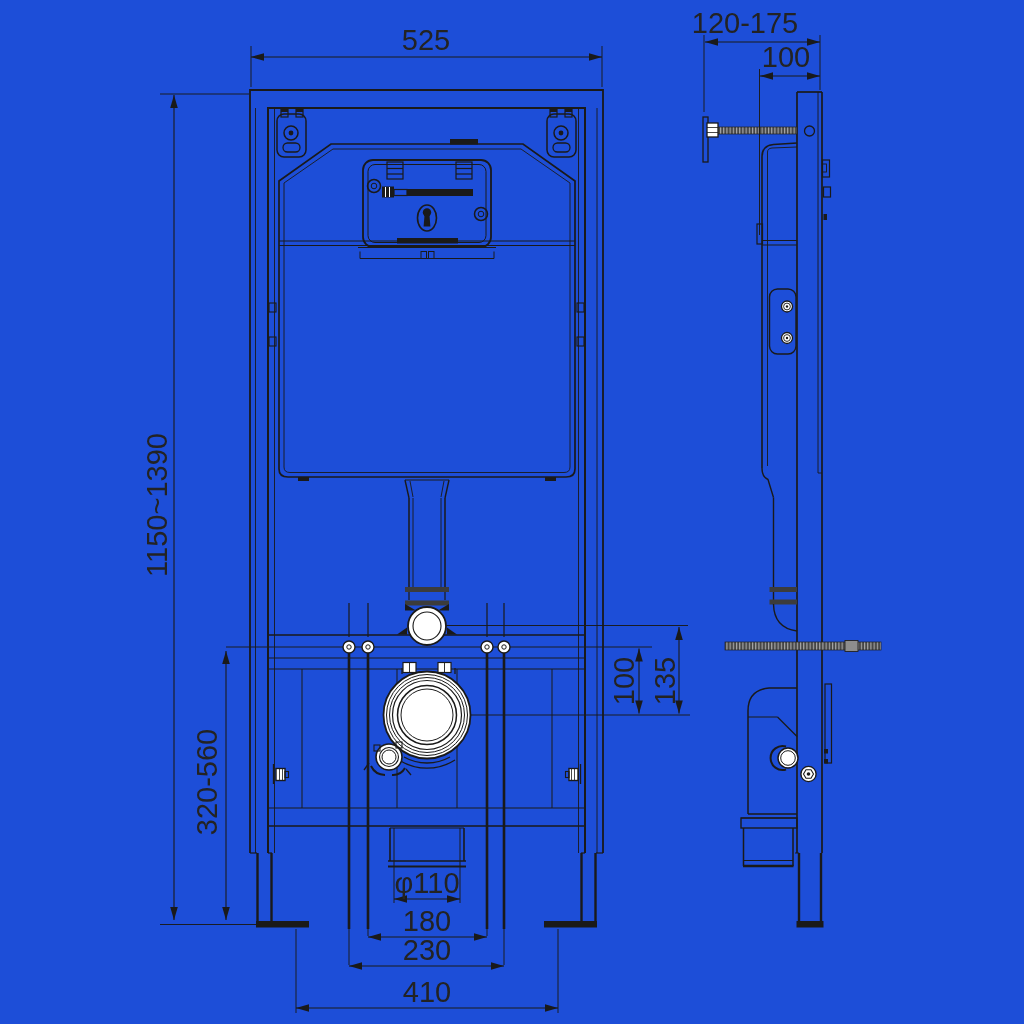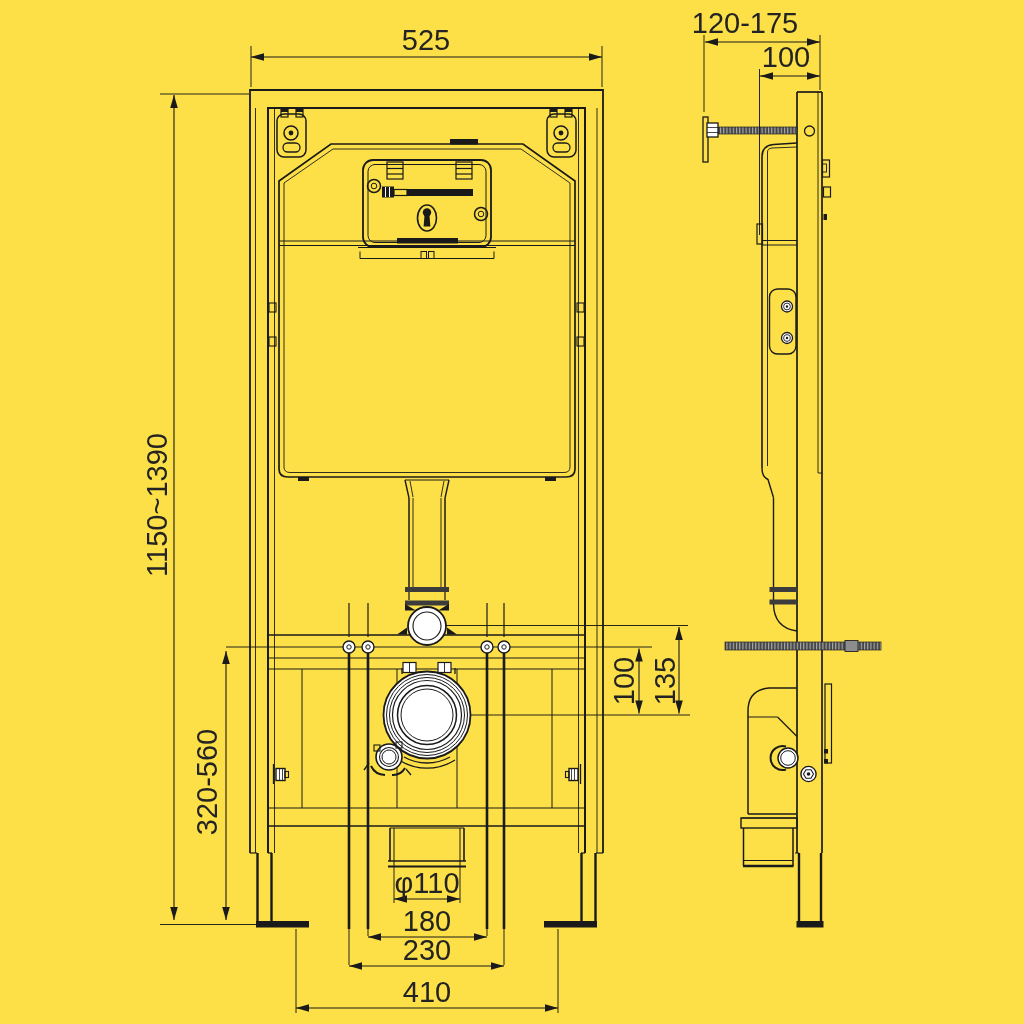--- a/index.html
+++ b/index.html
@@ -1,16 +1,16 @@
 <!DOCTYPE html>
 <html><head>
 <meta charset="utf-8">
 <style>
   html,body{margin:0;padding:0;background:#ffffff;}
-  #stage{position:relative;width:1024px;height:1024px;background:#fde047;overflow:hidden;}
+  #stage{position:relative;width:1024px;height:1024px;background:#1d4ed8;overflow:hidden;}
   svg{display:block;}
   .ln{stroke:#1a1a1a;fill:none;stroke-linecap:butt;}
   .w08{stroke-width:0.8}.w09{stroke-width:0.9}.w1{stroke-width:1}.w11{stroke-width:1.1}
   .w12{stroke-width:1.2}.w13{stroke-width:1.3}.w14{stroke-width:1.4}.w15{stroke-width:1.5}
   .w16{stroke-width:1.6}.w17{stroke-width:1.7}.w18{stroke-width:1.8}.w2{stroke-width:2}
   .w22{stroke-width:2.2}.w24{stroke-width:2.4}.w26{stroke-width:2.6}
   .fill{fill:#1a1a1a;stroke:none;}
   .wfill{fill:#ffffff;}
   .dk{fill:#3c3c3c;stroke:none;}
   .dl{stroke:#1a1a1a;stroke-width:1.1;fill:none;}

